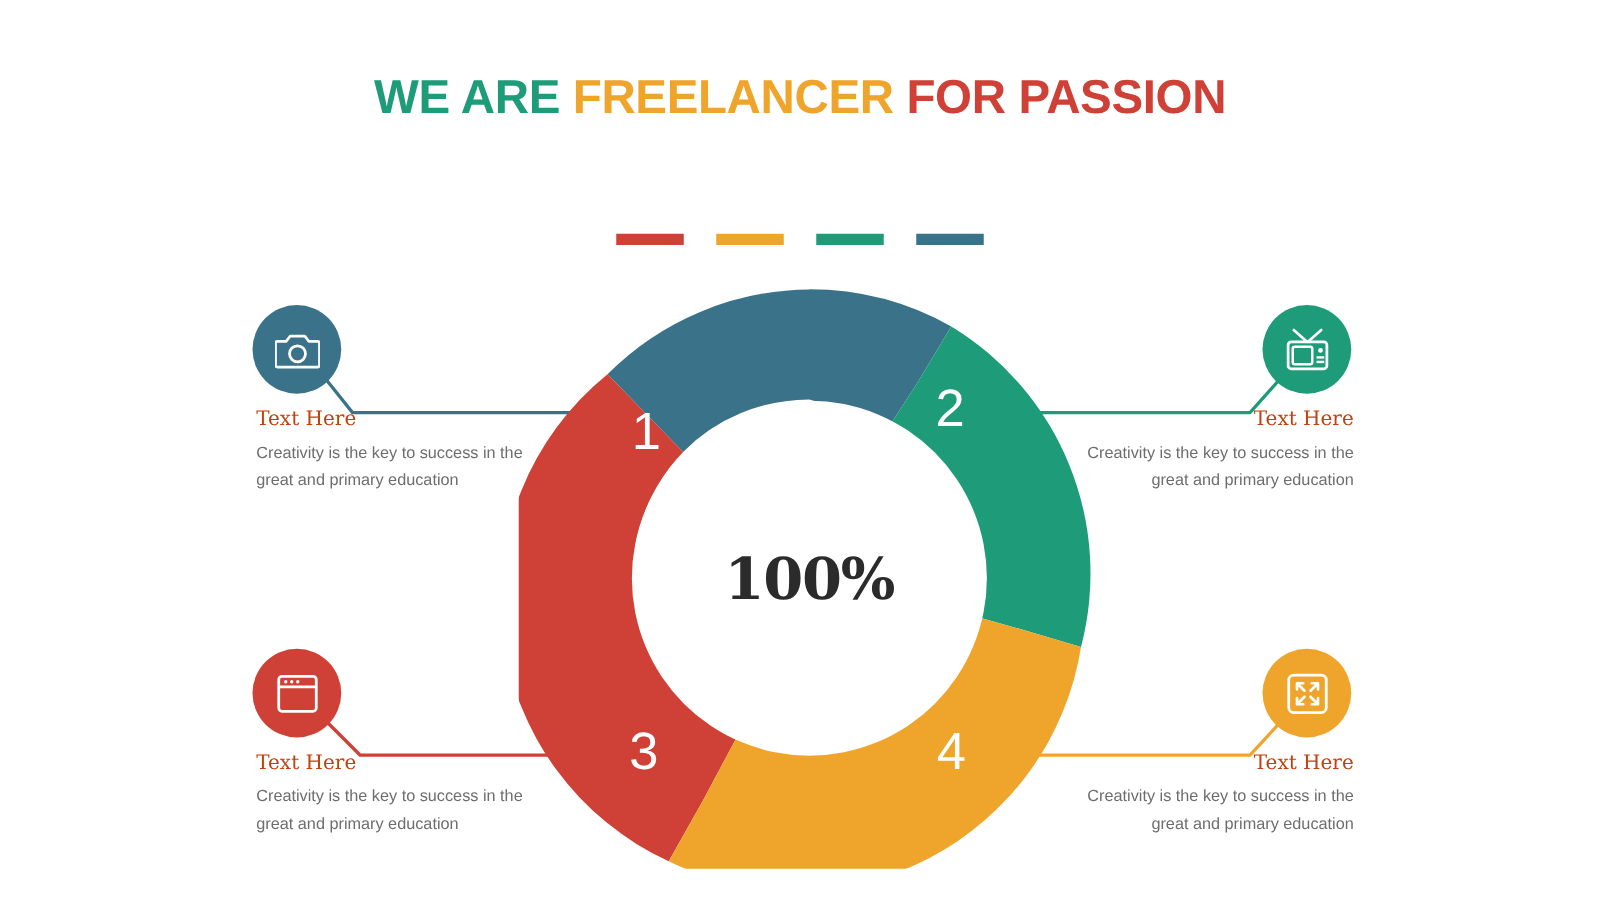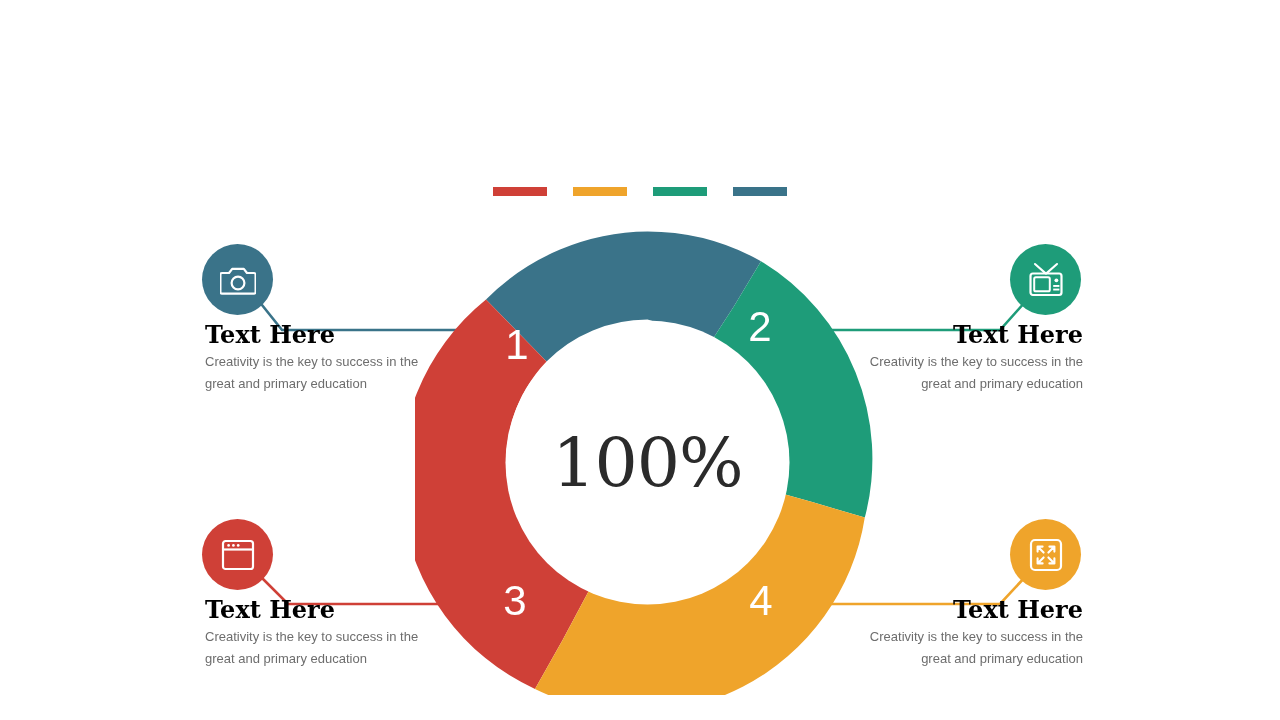--- a/index.html
+++ b/index.html
@@ -90,22 +90,22 @@
   .donut-center {
     position: absolute;
     left: 0;
     top: 0;
     width: 465px;
     height: 465px;
     display: flex;
     align-items: center;
     justify-content: center;
     font-family: "DejaVu Serif", serif;
-    font-weight: normal;
-    font-size: 68px;
+    font-weight: bold;
+    font-size: 46px;
     color: #2b2b2b;
     letter-spacing: -1px;
     text-align: center;
   }
 
   
   .bubble {
     position: absolute;
     width: 71px;
     height: 71px;
@@ -115,40 +115,43 @@
     justify-content: center;
   }
   .bubble svg { display: block; }
 
   
   .block {
     position: absolute;
     width: 240px;
   }
   .block .head {
-    font-size: 24px;
-    font-weight: bold;
-    color: #000000;
+    font-size: 16px;
+    font-weight: normal;
+    color: #c2410c;
     line-height: 26px;
     margin-bottom: 3px;
     font-family: "DejaVu Serif", serif;
   }
   .block .body {
     font-size: 13px;
     line-height: 21.5px;
     color: #6d6d6d;
   }
   .block.left  { text-align: left; }
   .block.right { text-align: right; }
 </style>
 </head>
 <body>
 
 <div class="slide">
 
+  <div class="title">
+    <span class="t-teal">WE ARE </span><span class="t-amber">FREELANCER </span><span class="t-red">FOR PASSION</span>
+  </div>
 
 
   <div class="bar-row">
     <div class="bar" style="background:#CF4037"></div>
     <div class="bar" style="background:#EFA42B"></div>
     <div class="bar" style="background:#1E9C79"></div>
     <div class="bar" style="background:#3A7389"></div>
   </div>
 
   <svg class="connectors" viewBox="0 0 1280 720">

